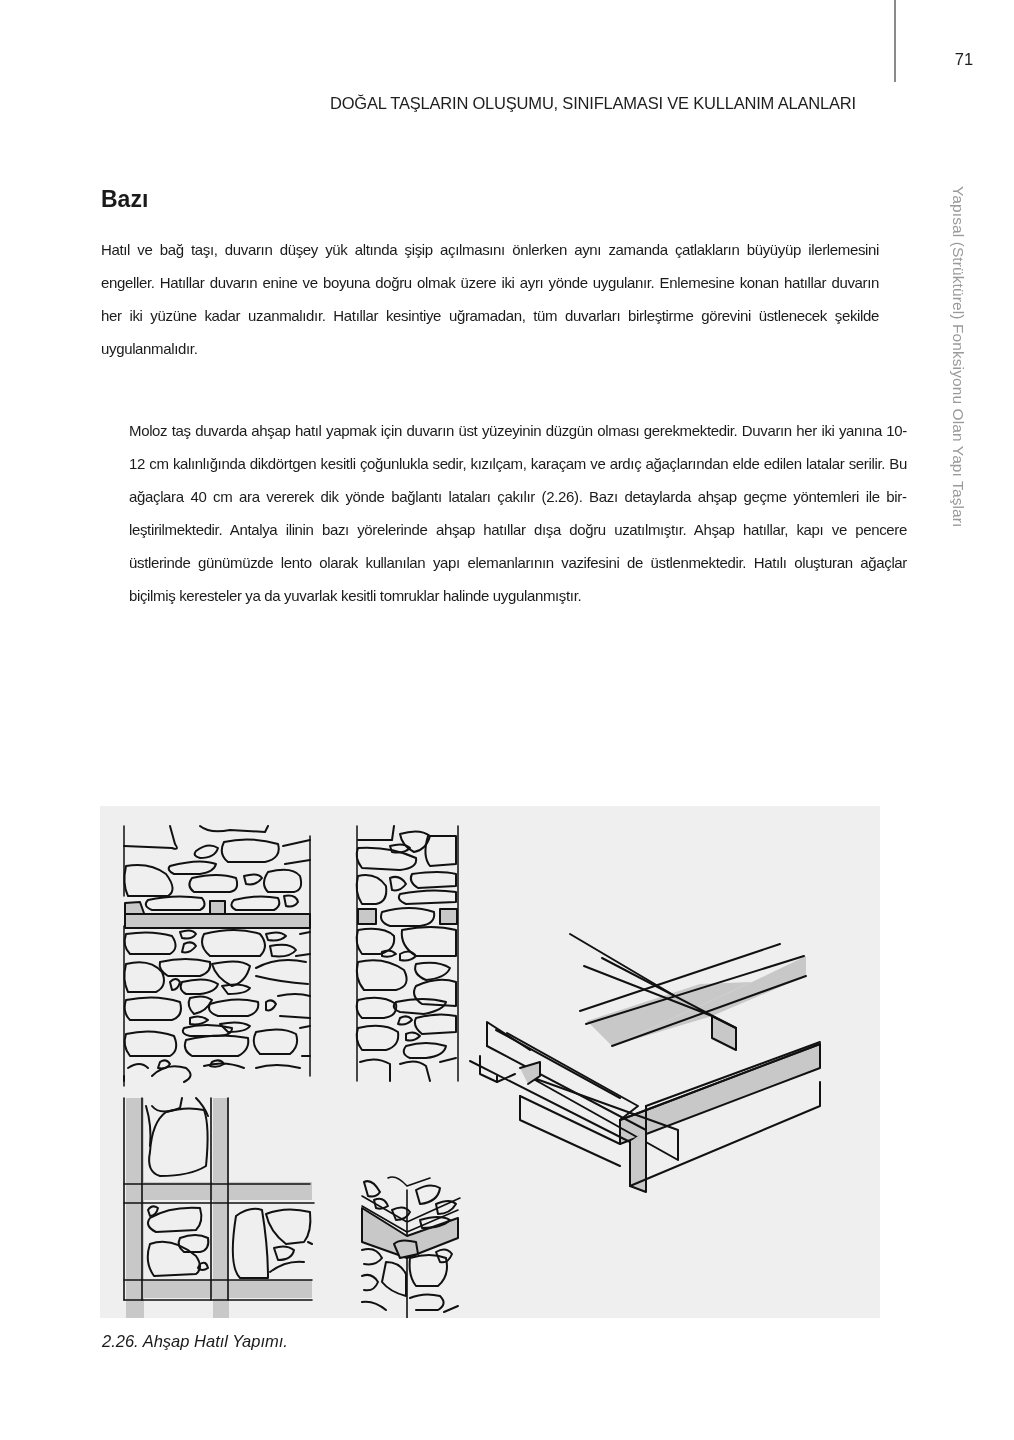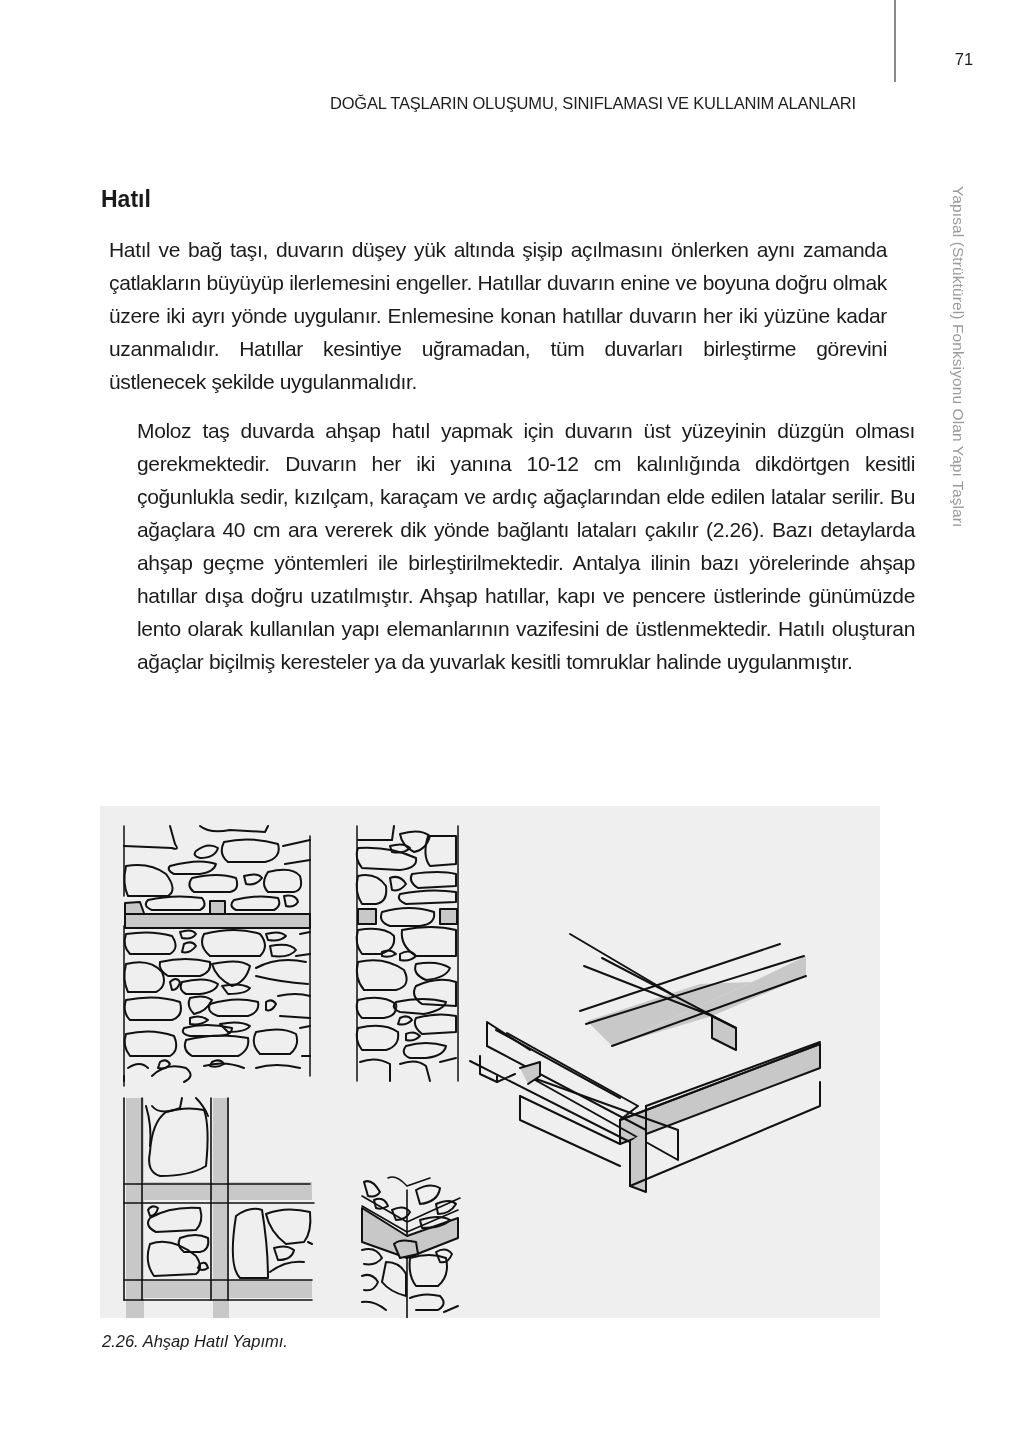--- a/index.html
+++ b/index.html
@@ -9,41 +9,41 @@
                   font-size: 16.5px; letter-spacing: -0.2px; color: #1e1e1e; white-space: nowrap; margin-top: 44px; }
   .head-rule { position: absolute; left: 894px; top: 0; width: 2px; height: 82px; background: #8a8a8a; }
   .page-number { position: absolute; top: 50px; left: 944px; width: 40px; text-align: center;
                  font-size: 16.5px; color: #1e1e1e; }
   .side-label { position: absolute; left: 948px; top: 186px; width: 20px; height: 385px; }
   .side-label span { position: absolute; left: 0; top: 0; transform-origin: 0 0;
                      transform: translate(19px, 0) rotate(90deg); white-space: nowrap;
                      font-size: 15.5px; color: #9a9a9a; letter-spacing: 0.1px; }
   .section-title { position: absolute; left: 101px; top: 186px; font-size: 23px; font-weight: bold;
                    color: #1a1a1a; margin: 0; }
-  .body-text { position: absolute; left: 109px; width: 778px; margin: 0; font-size: 21px;
+  .body-text { position: absolute; left: 101px; width: 778px; margin: 0; font-size: 15px;
                line-height: 33px; text-align: justify; color: #1b1b1b; letter-spacing: -0.35px;
                hyphens: manual; }
   .p1 { top: 233px; }
   .p2 { top: 414px; margin-left: 28px; }
   .figure { position: absolute; left: 100px; top: 806px; width: 780px; height: 512px; background: #efefef; }
   .figure svg { position: absolute; left: 0; top: 0; }
   .caption { position: absolute; left: 102px; top: 1332px; font-size: 16.5px; font-style: italic; color: #1b1b1b; }
 </style>
 </head>
 <body>
 
 <div class="running-head">DOĞAL TAŞLARIN OLUŞUMU, SINIFLAMASI VE KULLANIM ALANLARI</div>
 <div class="head-rule"></div>
 <div class="page-number">71</div>
 
 <div class="side-label">
   <span>Yapısal (Strüktürel) Fonksiyonu Olan Yapı Taşları</span>
 </div>
 
-<h2 class="section-title">Hatıl</h2>
+<h2 class="section-title">Bazı</h2>
 <p class="body-text p1">Hatıl ve bağ taşı, duvarın düşey yük altında şişip açılmasını önlerken aynı za­manda çatlakların büyüyüp ilerlemesini engeller. Hatıllar duvarın enine ve boyuna doğru olmak üzere iki ayrı yönde uygulanır. Enlemesine konan ha­tıllar duvarın her iki yüzüne kadar uzanmalıdır. Hatıllar kesintiye uğramadan, tüm duvarları birleştirme görevini üstlenecek şekilde uygulanmalıdır.</p>
 <p class="body-text p2">Moloz taş duvarda ahşap hatıl yapmak için duvarın üst yüzeyinin düzgün olması gerekmektedir. Duvarın her iki yanına 10-12 cm kalınlığında dik­dörtgen kesitli çoğunlukla sedir, kızılçam, karaçam ve ardıç ağaçlarından elde edilen latalar serilir. Bu ağaçlara 40 cm ara vererek dik yönde bağ­lantı lataları çakılır (2.26). Bazı detaylarda ahşap geçme yöntemleri ile bir­leştirilmektedir. Antalya ilinin bazı yörelerinde ahşap hatıllar dışa doğru uzatılmıştır. Ahşap hatıllar, kapı ve pencere üstlerinde günümüzde lento olarak kullanılan yapı elemanlarının vazifesini de üstlenmektedir. Hatılı oluşturan ağaçlar biçilmiş keresteler ya da yuvarlak kesitli tomruklar ha­linde uygulanmıştır.</p>
 
 <div class="figure">
   <svg width="780" height="512" viewBox="0 0 780 512" xmlns="http://www.w3.org/2000/svg" fill="none" stroke="#111" stroke-width="2" stroke-linejoin="round" stroke-linecap="round">
 
     <g>
       <path d="M24 20 L24 90 M24 120 L24 280 M210 30 L210 270" stroke-width="1.5"></path>
       <path d="M24 40 L72 42 Q80 45 75 38 L70 20"></path>
       <path d="M100 20 Q110 28 130 24 L165 26 L168 20"></path>

